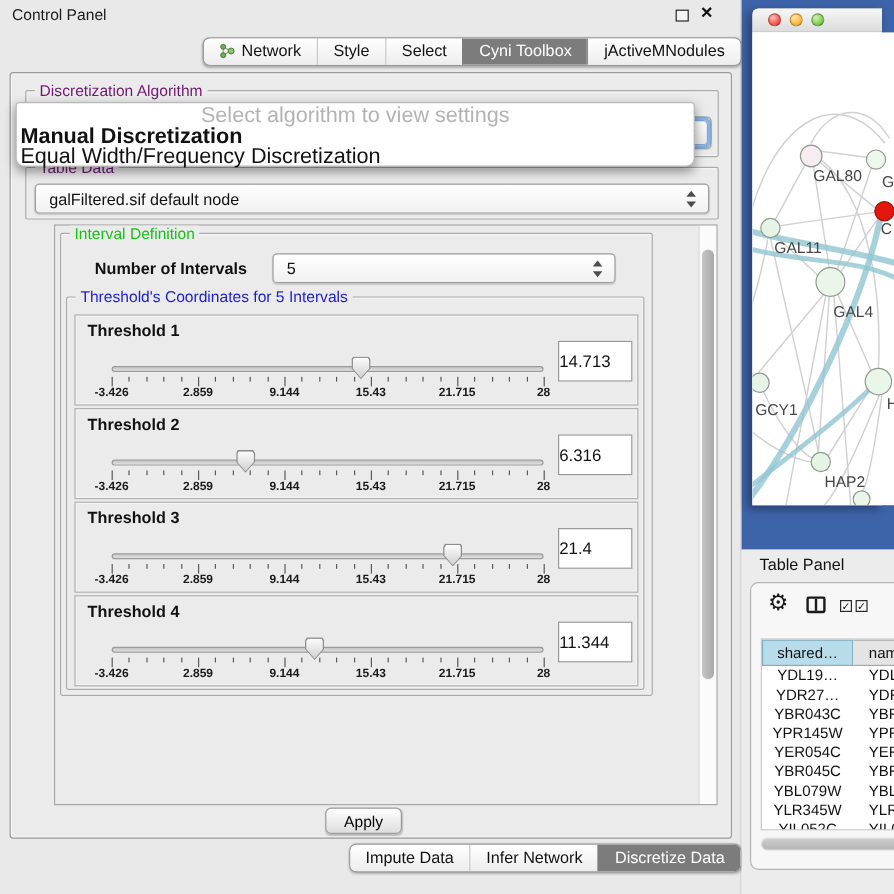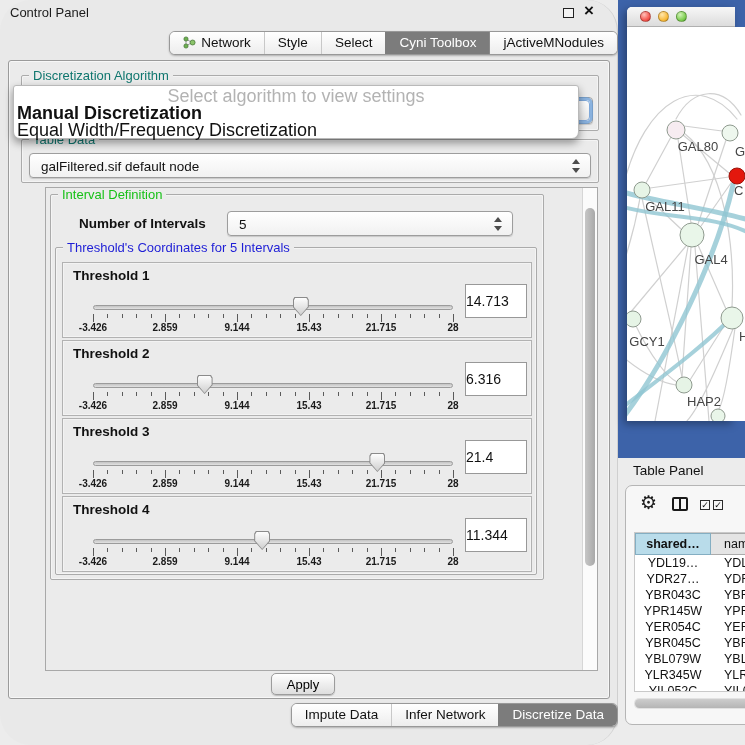--- a/index.html
+++ b/index.html
@@ -1,38 +1,38 @@
 <!DOCTYPE html>
 <html><head>
 <meta charset="utf-8">
 <style>
   * { margin:0; padding:0; box-sizing:border-box; }
   body { font-family:"Liberation Sans","DejaVu Sans",sans-serif; font-size:13px; color:#111; }
   #root { position:relative; width:745px; height:745px; background:#ececec; overflow:hidden; }
 
   
-  #cp { position:absolute; left:0; top:0; width:618px; height:745px; background:#e9e9e9; border-right:1px solid #cfcfcf;border-radius:31px; }
+  #cp { position:absolute; left:0; top:0; width:618px; height:745px; background:#e9e9e9; border-right:1px solid #cfcfcf; }
   .titlebar { position:absolute; left:0; top:0; width:100%; height:26px; }
   .titlebar .wt { position:absolute; left:10px; top:5px; font-size:13px; color:#1c1c1c; }
   .float-ic { position:absolute; left:563px; top:8px; width:11px; height:10px; border:1.5px solid #222; background:#f4f4f4; }
   .close-ic { position:absolute; left:584px; top:1px; font-size:17px; font-weight:bold; color:#111; cursor:default; }
 
   .tabbar { position:absolute; left:0; width:618px; display:flex; justify-content:flex-end; }
   #toptabs { top:31px; }
   #bottomtabs { top:703px; }
   .tabgroup { display:inline-flex; border:1px solid #989898; border-radius:6px; overflow:hidden; background:#fdfdfd; box-shadow:0 1px 2px rgba(0,0,0,.25); }
   .tabseg { display:flex; align-items:center; gap:5px; padding:3px 13px 4px 13px; font-size:13.5px; background:linear-gradient(#ffffff,#ededed); color:#111; border-left:1px solid #c8c8c8; white-space:nowrap; }
   .tabseg:first-child { border-left:none; }
   .tabseg.sel { background:#7c7c7c; color:#ffffff; border-left-color:#7c7c7c; }
   .tabseg.sel + .tabseg { border-left-color:#8a8a8a; }
 
   #content { position:absolute; left:8px; top:60px; width:602px; height:639px; background:#ebebeb; border:1px solid #9b9b9b; border-radius:3px; box-shadow:inset 0 0 0 1px #f7f7f7; }
 
   .fieldset { position:absolute; border:1px solid #ababab; border-radius:2px; box-shadow:inset 0 0 0 1px #f4f4f4; }
-  .ftitle { position:absolute; top:-8px; left:7px; background:#ebebeb; padding:0 4px; font-size:13px; color:#0f766e; line-height:15px; white-space:nowrap; }
+  .ftitle { position:absolute; top:-8px; left:7px; background:#ebebeb; padding:0 4px; font-size:13px; color:#701a75; line-height:15px; white-space:nowrap; }
   .ftitle.green { color:#17c117; }
   .ftitle.blue { color:#1d1dd6; }
 
   #fs-algo { left:12px; top:14px; width:578px; height:56px; }
   #fs-table { left:12px; top:78px; width:578px; height:44px; }
 
   .combo { position:absolute; background:linear-gradient(#ffffff,#f1f1f1); border:1px solid #9d9d9d; border-radius:4px; box-shadow:0 1px 1px rgba(0,0,0,.15); }
   .combo .cval { position:absolute; left:11px; top:50%; transform:translateY(-50%); font-size:13.5px; color:#111; white-space:nowrap; }
   .spinner { position:absolute; right:9px; top:50%; margin-top:-7px; width:9px; height:14px; }
   .spinner::before { content:""; position:absolute; top:0; left:0; border-left:4.5px solid transparent; border-right:4.5px solid transparent; border-bottom:5px solid #4c4c4c; }
@@ -87,21 +87,21 @@
   #tpregion { position:absolute; left:618px; top:458px; width:127px; height:287px; background:#ececec; }
   .tp-title { position:absolute; left:15px; top:5px; font-size:13.5px; color:#111; }
   .tp-container { position:absolute; left:7px; top:27px; width:130px; height:240px; background:#f7f7f7; border:1px solid #b5b5b5; border-radius:7px; }
   .gear-ic { position:absolute; left:14px; top:6px; font-size:19px; color:#1a1a1a; line-height:22px; }
   .col-ic { position:absolute; left:46px; top:11px; width:16px; height:14px; border:2px solid #1a1a1a; border-radius:2px; }
   .col-ic::after { content:""; position:absolute; left:50%; top:0; bottom:0; width:2px; margin-left:-1px; background:#1a1a1a; }
   .chk { position:absolute; top:14px; width:10px; height:10px; border:1.5px solid #2a2a2a; font-size:9px; line-height:8px; text-align:center; color:#111; }
   .chk.c1 { left:74px; } .chk.c2 { left:87px; }
   .tp-table { position:absolute; left:8px; top:46px; width:122px; height:160px; background:#fff; overflow:hidden; border:1px solid #c9c9c9; border-right:none; }
   .thead { display:flex; height:22px; }
-  .hc1 { width:76px; background:#b9dcea; border:1px solid #84aec2; font-size:12.5px; text-align:center; line-height:20px; white-space:nowrap; overflow:hidden;font-weight:bold; }
+  .hc1 { width:76px; background:#b9dcea; border:1px solid #84aec2; font-size:12.5px; text-align:center; line-height:20px; white-space:nowrap; overflow:hidden; }
   .hc2 { flex:1; background:#e4e4e4; border-top:1px solid #ababab; border-bottom:1px solid #ababab; font-size:12.5px; line-height:20px; padding-left:13px; white-space:nowrap; overflow:hidden; }
   .trow { display:flex; height:16px; }
   .rc1 { width:76px; font-size:12.5px; text-align:center; line-height:16px; white-space:nowrap; overflow:hidden; }
   .rc2 { flex:1; font-size:12.5px; line-height:16px; padding-left:13px; white-space:nowrap; overflow:hidden; }
   .tp-hscroll { position:absolute; left:8px; top:212px; width:118px; height:11px; background:#e2e2e2; border-radius:5px; }
   .tp-hscroll .hthumb { position:absolute; left:1px; top:1px; width:114px; height:9px; border-radius:5px; background:linear-gradient(#cdcdcd,#b5b5b5); }
 
   svg text { font-family:"Liberation Sans","DejaVu Sans",sans-serif; }
 </style>
 </head>

